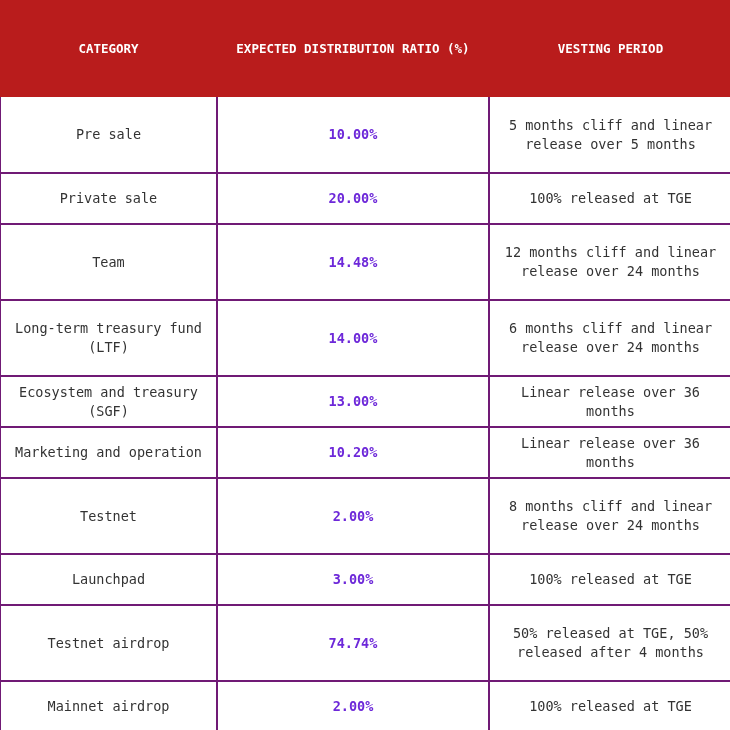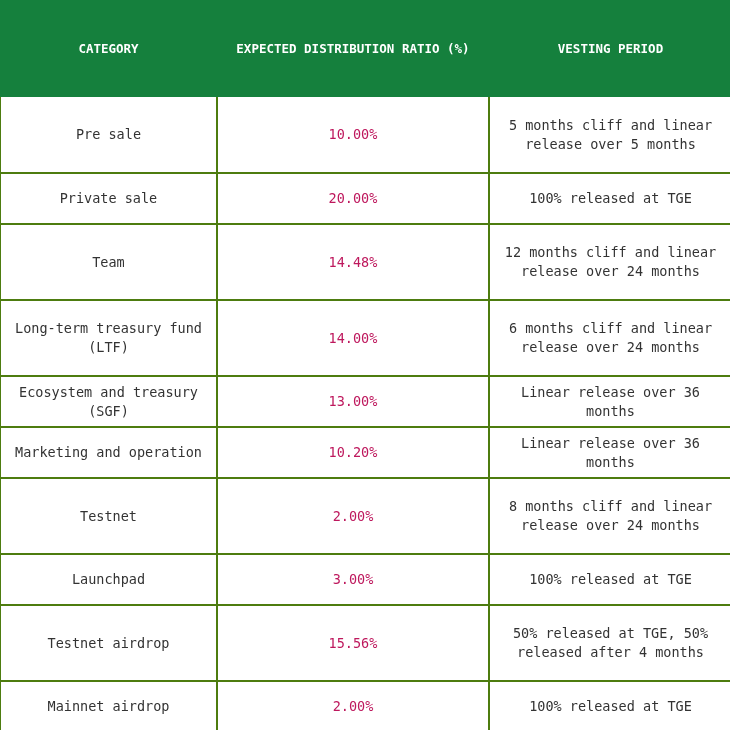--- a/index.html
+++ b/index.html
@@ -1,22 +1,22 @@
 <!DOCTYPE html>
 <html><head>
 <meta charset="utf-8">
 <style>
   html, body { margin:0; padding:0; background:#fff; }
   body { width:730px; height:730px; overflow:hidden; font-family:"DejaVu Sans Mono","Liberation Mono",monospace; }
   table { border-collapse:collapse; width:732px; table-layout:fixed; margin-left:-1px; }
   col.c1 { width:217px; } col.c2 { width:272px; } col.c3 { width:243px; }
-  thead th { background:#15803d; color:#fff; font-weight:bold; font-size:12.5px; height:97px; text-align:center; vertical-align:middle; padding:0 6px; line-height:16px; border:none; }
-  tbody td { border:2px solid #4d7c0f; text-align:center; vertical-align:middle; font-size:13.5px; color:#333; line-height:19px; padding:0 6px; }
+  thead th { background:#b91c1c; color:#fff; font-weight:bold; font-size:12.5px; height:97px; text-align:center; vertical-align:middle; padding:0 6px; line-height:16px; border:none; }
+  tbody td { border:2px solid #701a75; text-align:center; vertical-align:middle; font-size:13.5px; color:#333; line-height:19px; padding:0 6px; }
   tbody tr:first-child td { border-top:none; }
-  td.ratio { color:#be185d; }
+  td.ratio { color:#6d28d9;font-weight:bold; }
 </style>
 </head>
 <body>
 
 <table>
   <colgroup>
       <col class="c1">
       <col class="c2">
       <col class="c3">
     </colgroup>
@@ -63,21 +63,21 @@
         <td class="ratio">2.00%</td>
         <td>8 months cliff and linear release over 24 months</td>
       </tr>
       <tr style="height: 51px;">
         <td>Launchpad</td>
         <td class="ratio">3.00%</td>
         <td>100% released at TGE</td>
       </tr>
       <tr style="height: 76px;">
         <td>Testnet airdrop</td>
-        <td class="ratio">15.56%</td>
+        <td class="ratio">74.74%</td>
         <td>50% released at TGE, 50% released after 4 months</td>
       </tr>
       <tr style="height: 51px;">
         <td>Mainnet airdrop</td>
         <td class="ratio">2.00%</td>
         <td>100% released at TGE</td>
       </tr>
     </tbody>
 </table>
 

